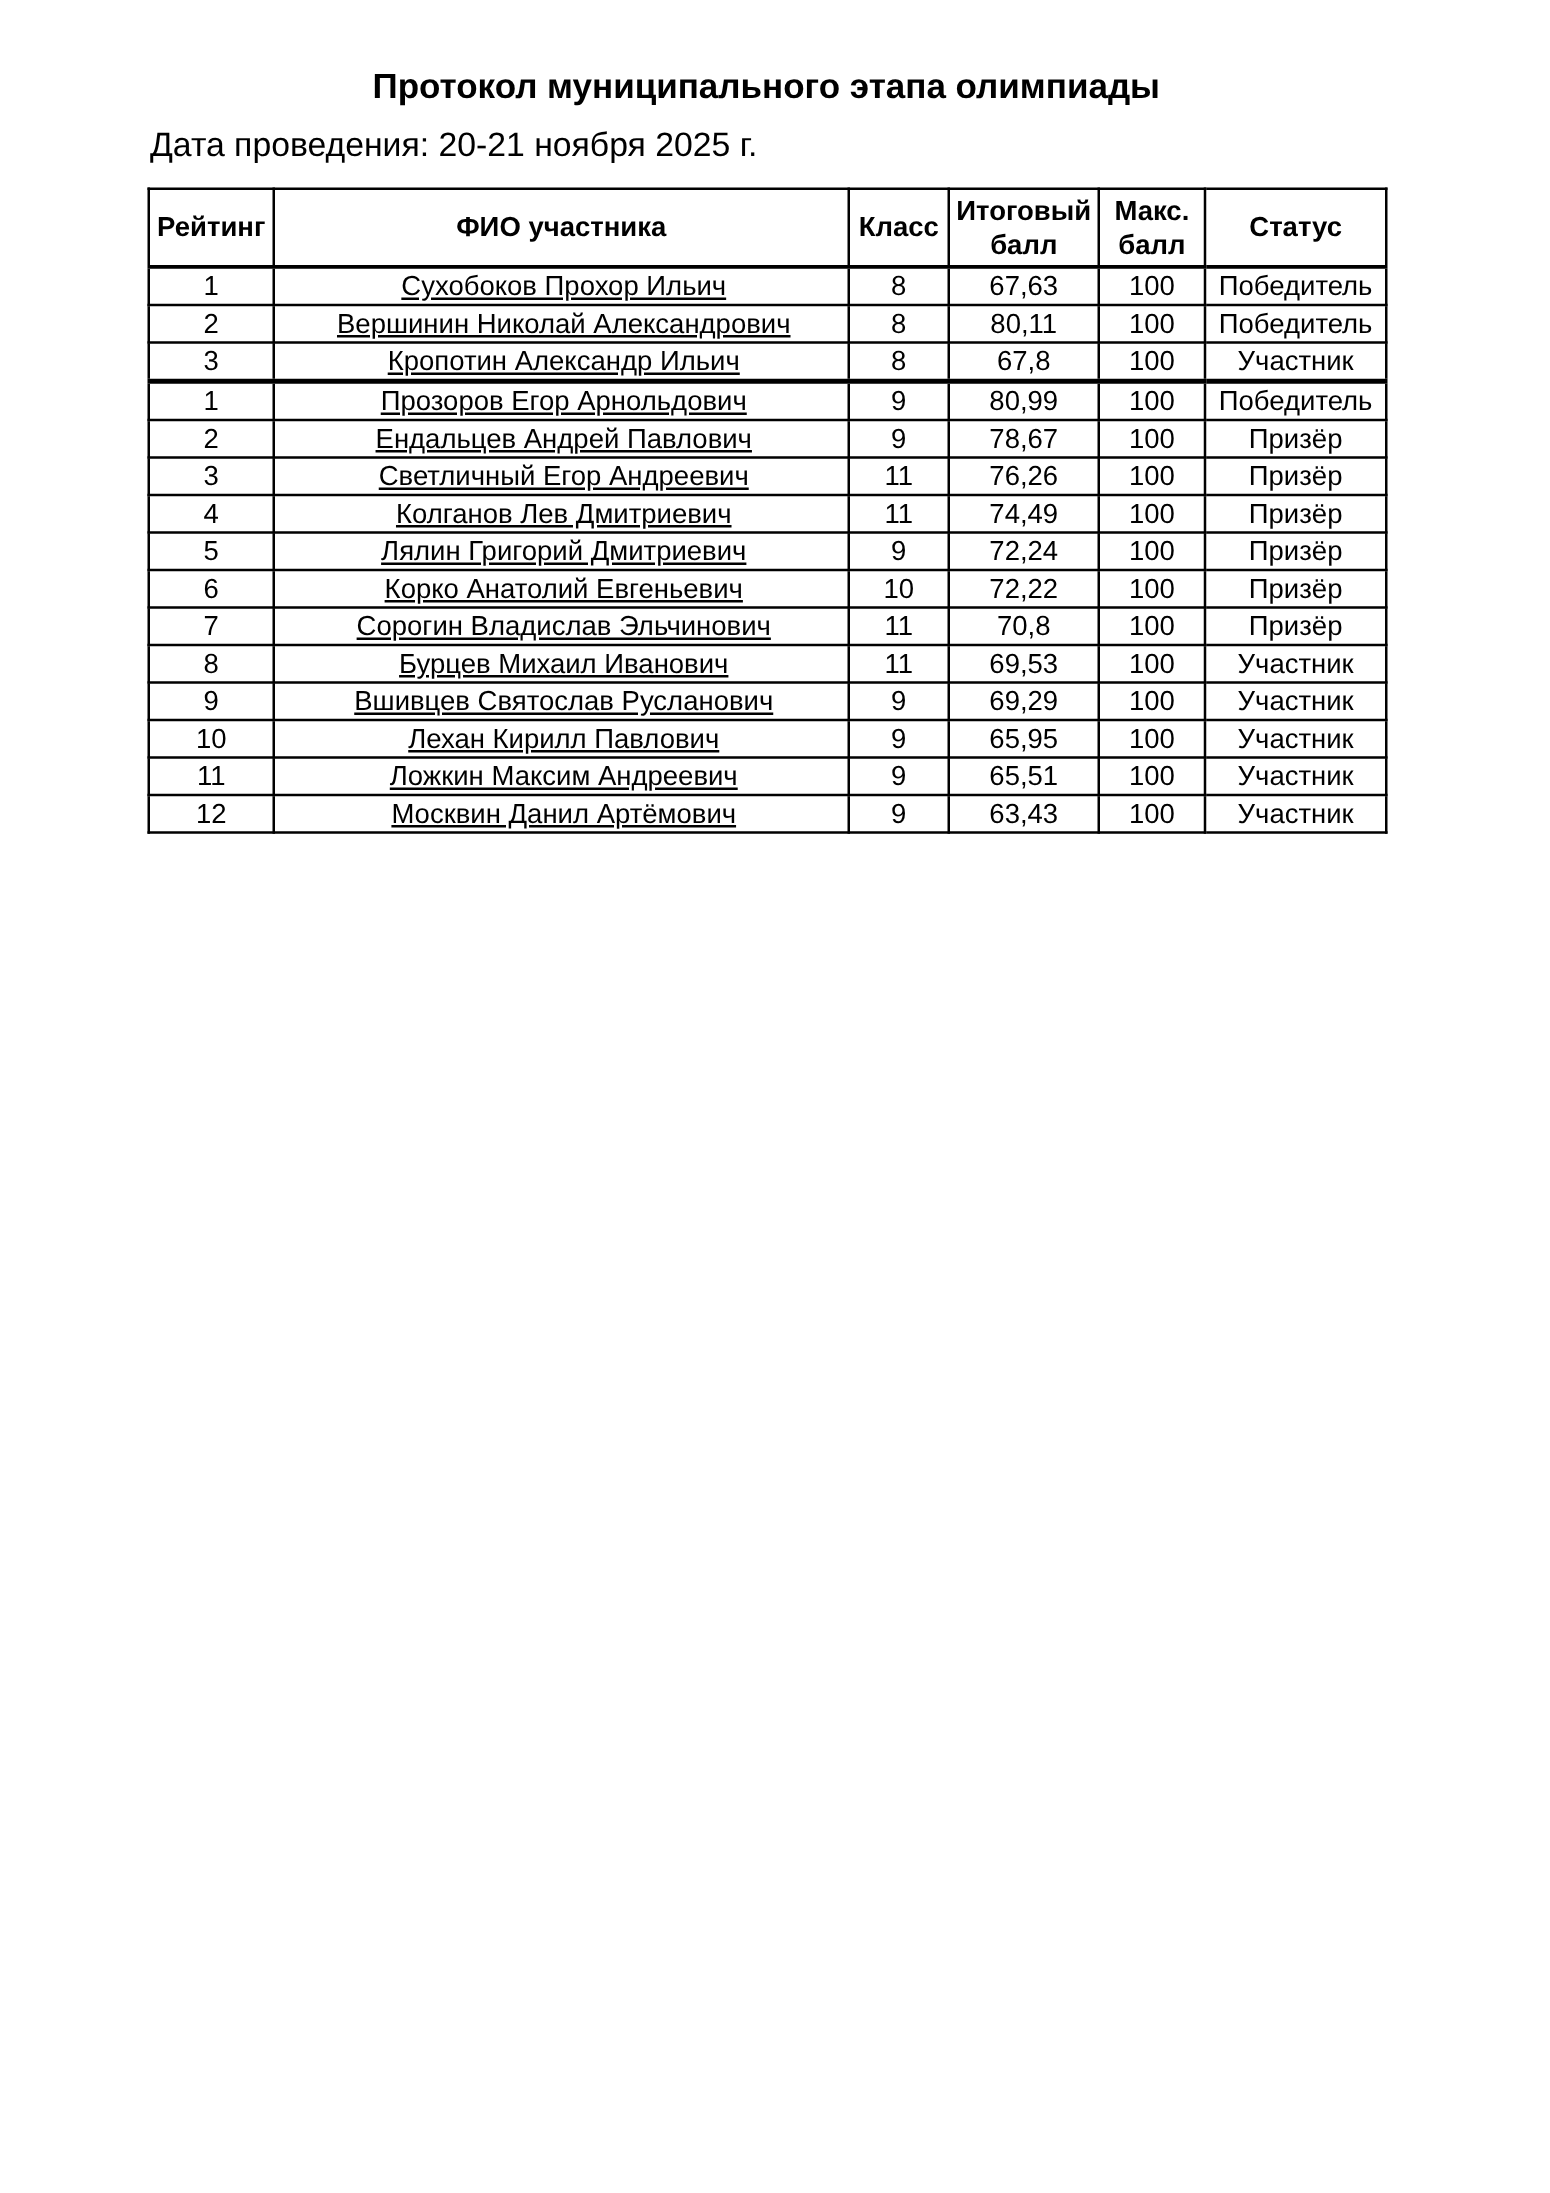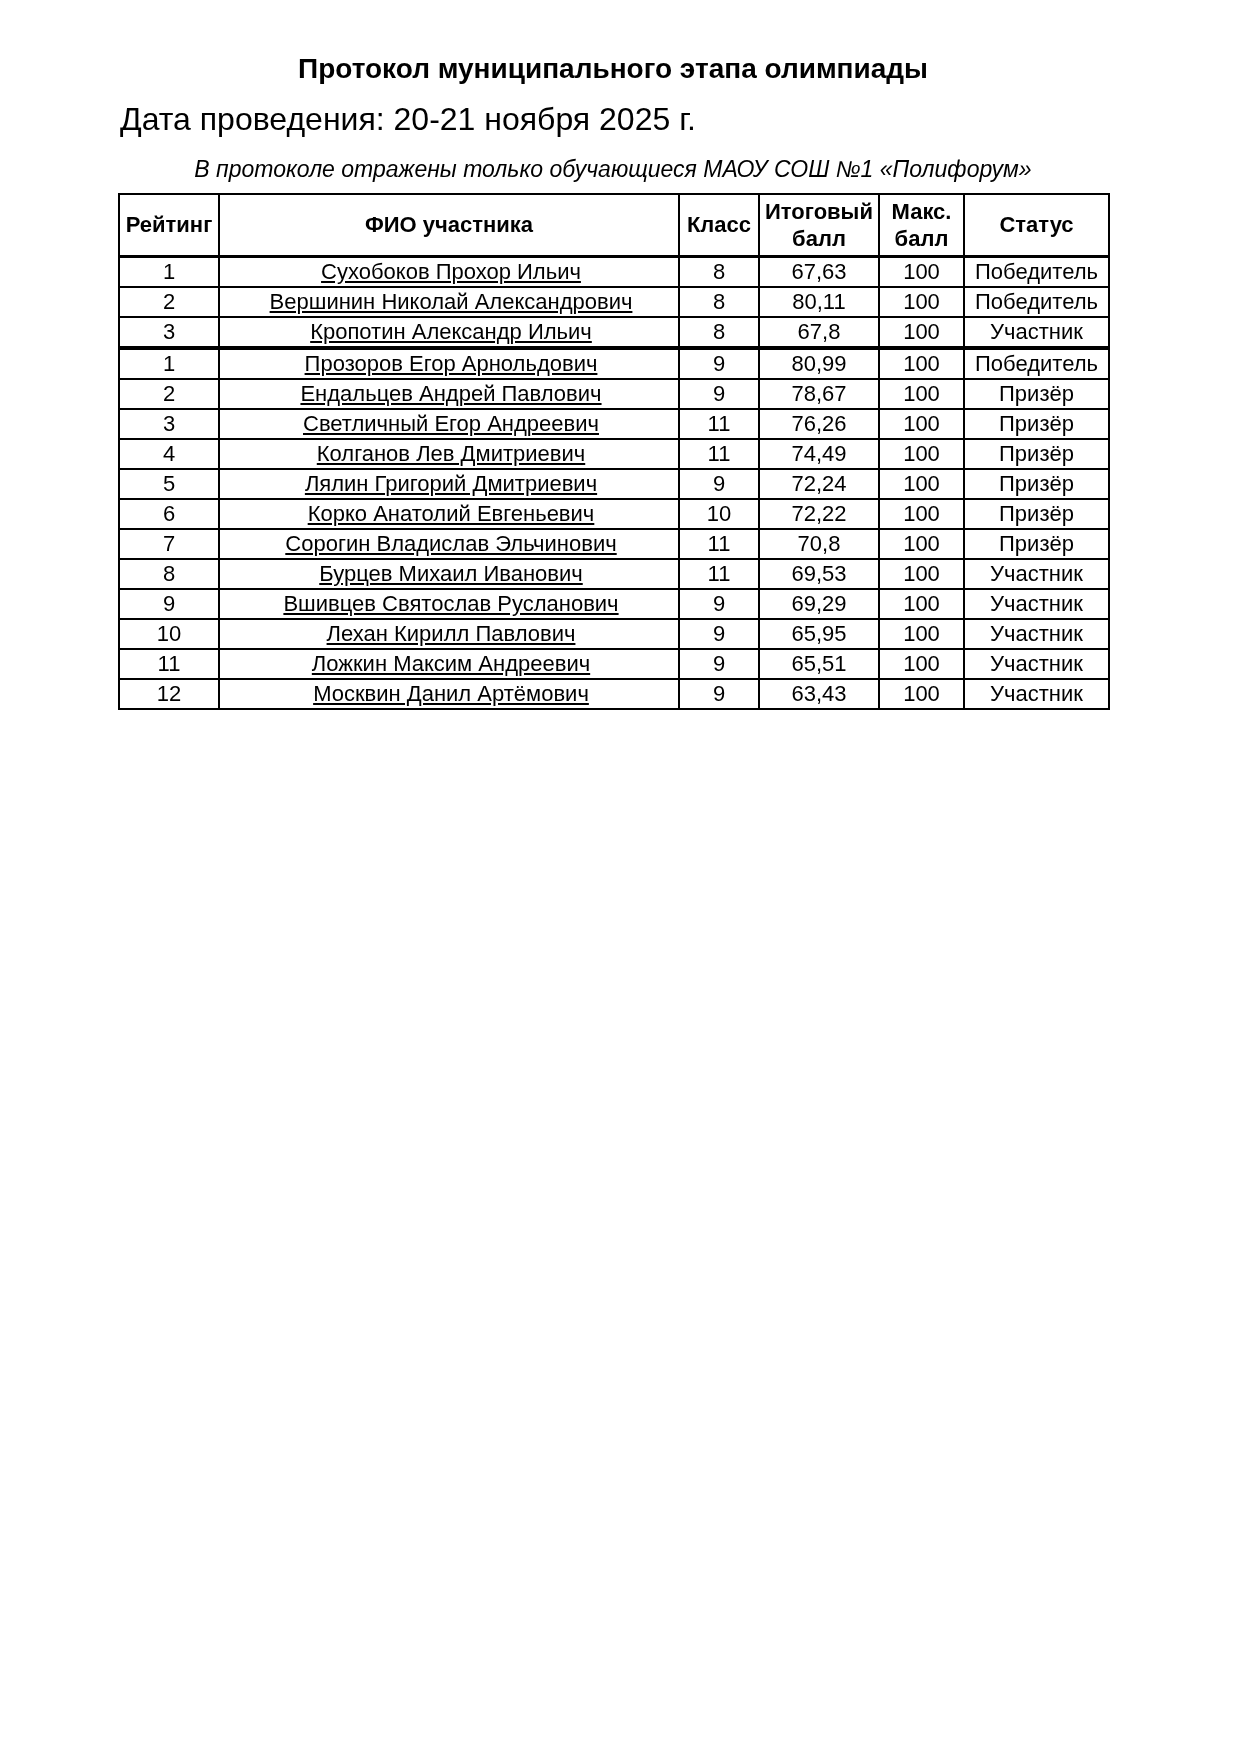--- a/index.html
+++ b/index.html
@@ -21,21 +21,21 @@
     padding-top: 50px;
   }
   .title {
     text-align: center;
     font-size: 28px;
     font-weight: bold;
     line-height: 37px;
     margin-bottom: 14px;
   }
   .date-line {
-    font-size: 32px;
+    font-size: 27px;
     margin: 4px 0 18px 2px;
   }
   .note-line {
     font-style: italic;
     font-size: 23px;
     text-align: center;
     margin-bottom: 10px;
   }
   table.results {
     border-collapse: collapse;
@@ -78,21 +78,20 @@
 
 <div class="page">
   <div class="content">
 
     <div class="title">
       <div>Протокол муниципального этапа олимпиады</div>
     </div>
 
     <div class="date-line">Дата проведения: 20-21 ноября 2025 г.</div>
 
-    <div class="note-line">В протоколе отражены только обучающиеся МАОУ СОШ №1 «Полифорум»</div>
 
     <table class="results">
       <colgroup>
         <col style="width:100px">
         <col style="width:460px">
         <col style="width:80px">
         <col style="width:120px">
         <col style="width:85px">
         <col style="width:145px">
       </colgroup>

